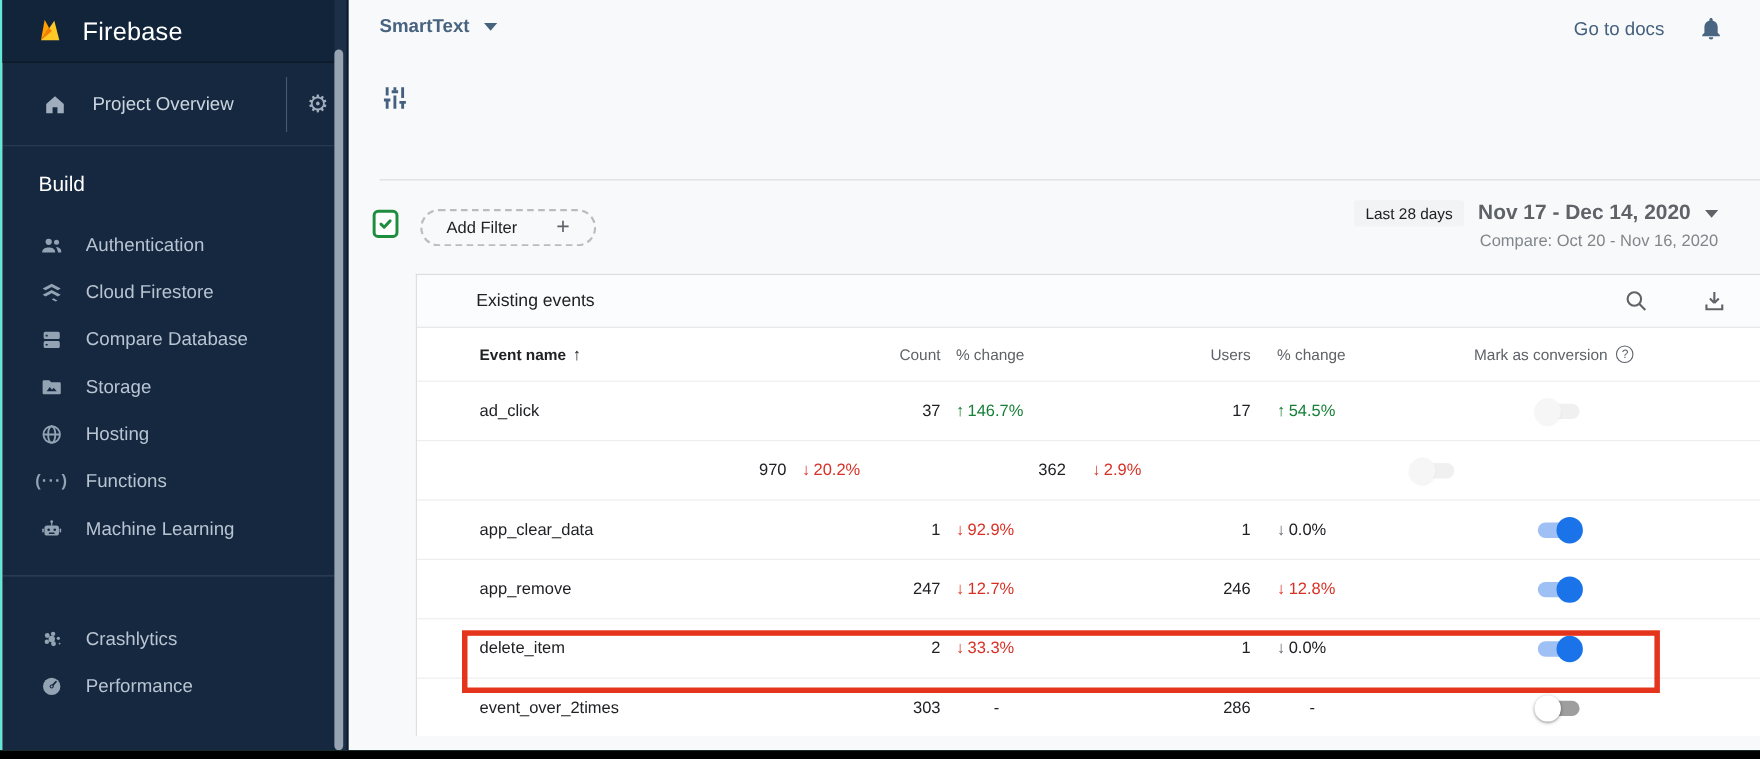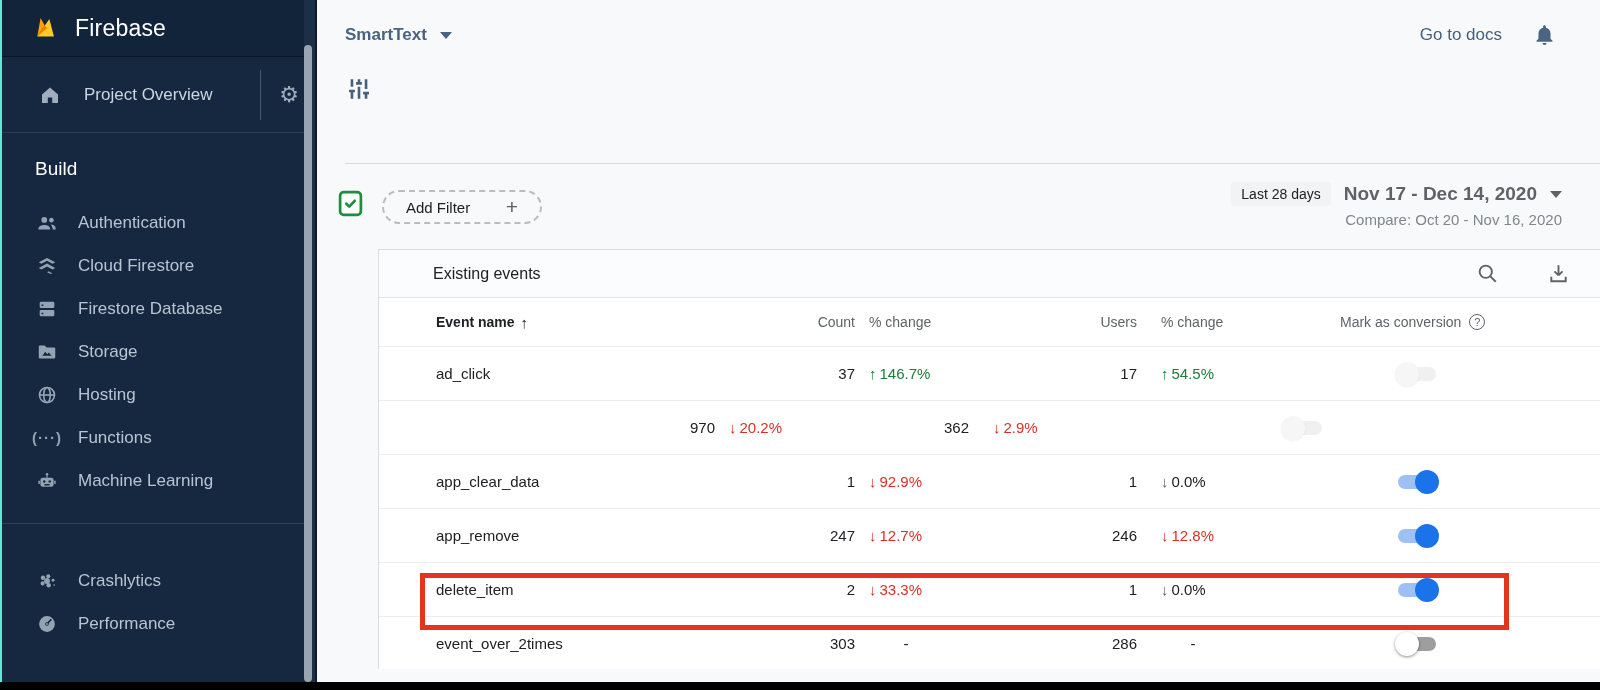--- a/index.html
+++ b/index.html
@@ -19,21 +19,21 @@
   .nav-items { margin-top: 21px; }
   .nav-item { height: 43px; display: flex; align-items: center; padding-left: 33px; cursor: pointer; }
   .nav-item .ic { width: 24px; display: flex; justify-content: center; color: #93a3b4; flex: none; }
   .nav-item .lbl { margin-left: 19px; font-size: 17px; font-weight: 500; color: #b9c4d2; }
   .sb-divider { border-top: 1px solid rgba(255,255,255,.12); margin-top: 21px; }
   .scrollbar-track { position: absolute; top: 0; right: 0; width: 13px; height: 100%; background: #1c2f47; border-right: 2px solid #0d1b2d; }
   .scrollbar-thumb { position: absolute; top: 45px; bottom: 0; right: 3px; width: 8px; border-radius: 4px; background: #98a4b2; }
 
   
   .main { position: relative; flex: 1; background: #f8f9fa; overflow: hidden; }
-  .topbar { height: 56px; display: flex; align-items: center; justify-content: space-between; padding: 14px 43px 0 28px; }
+  .topbar { height: 56px; display: flex; align-items: flex-start; justify-content: space-between; padding: 14px 32px 0 28px; }
   .proj-select { display: flex; align-items: center; gap: 13px; color: #47637f; font-size: 17px; font-weight: 700; cursor: pointer; }
   .caret-down { width: 0; height: 0; border-left: 6px solid transparent; border-right: 6px solid transparent; border-top: 7px solid #47637f; }
   .top-right { display: flex; align-items: center; gap: 30px; }
   .go-docs { color: #44607e; font-size: 17px; cursor: pointer; }
   .title-row { height: 107px; display: flex; justify-content: space-between; align-items: flex-start; padding: 14px 48px 0 29px; }
   .page-title { font-size: 37px; font-weight: 500; color: #203c5d; }
   .tune-btn { margin-top: 6px; cursor: pointer; }
   .main-hr { border: none; border-top: 1px solid #d7dce2; margin-left: 28px; }
 
   .filter-row { display: flex; align-items: flex-start; padding: 26px 38px 0 21px; }
@@ -138,21 +138,21 @@
           </span>
           <span class="lbl">Cloud Firestore</span>
         </div>
         <div class="nav-item">
           <span class="ic">
             <svg width="22" height="22" viewBox="0 0 24 24" fill="currentColor">
                 <path d="M4 5.5A1.5 1.5 0 0 1 5.5 4h13A1.5 1.5 0 0 1 20 5.5v4A1.5 1.5 0 0 1 18.5 11h-13A1.5 1.5 0 0 1 4 9.5zM6 7h2v1.6H6z" fill-rule="evenodd"></path>
                 <path d="M4 14.5A1.5 1.5 0 0 1 5.5 13h13a1.5 1.5 0 0 1 1.5 1.5v4A1.5 1.5 0 0 1 18.5 20h-13A1.5 1.5 0 0 1 4 18.5zM6 16h2v1.6H6z" fill-rule="evenodd"></path>
               </svg>
           </span>
-          <span class="lbl">Firestore Database</span>
+          <span class="lbl">Compare Database</span>
         </div>
         <div class="nav-item">
           <span class="ic">
             <svg width="22" height="22" viewBox="0 0 24 24" fill="currentColor">
                 <path d="M3 6.3A1.3 1.3 0 0 1 4.3 5h5.2L11.6 7h8.1A1.3 1.3 0 0 1 21 8.3v9.4a1.3 1.3 0 0 1-1.3 1.3H4.3A1.3 1.3 0 0 1 3 17.7z"></path>
                 <path d="m7 16 3.1-4.2 2.2 2.7 1.6-2 3.1 3.5z" fill="#15283f"></path>
               </svg>
           </span>
           <span class="lbl">Storage</span>
         </div>

